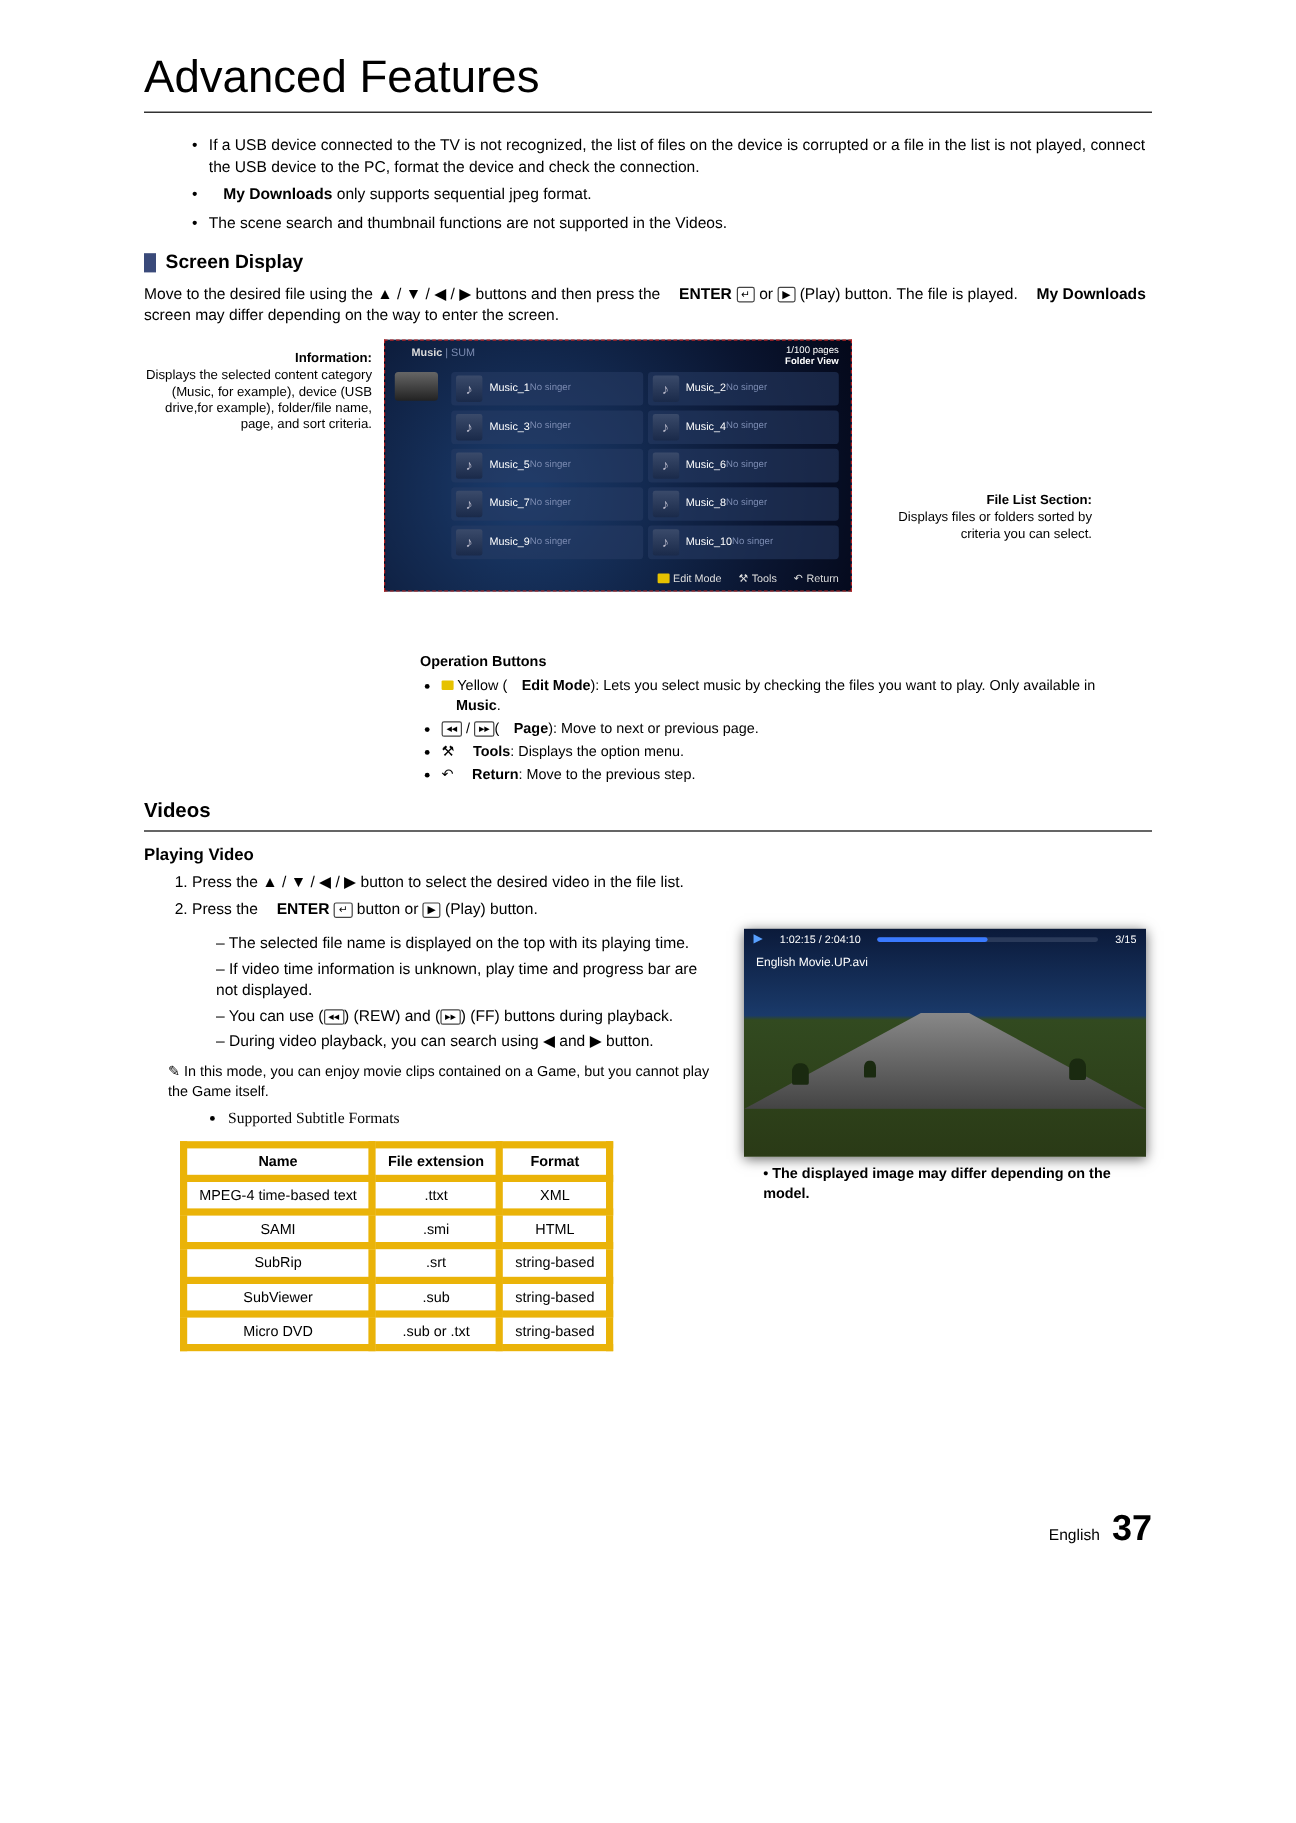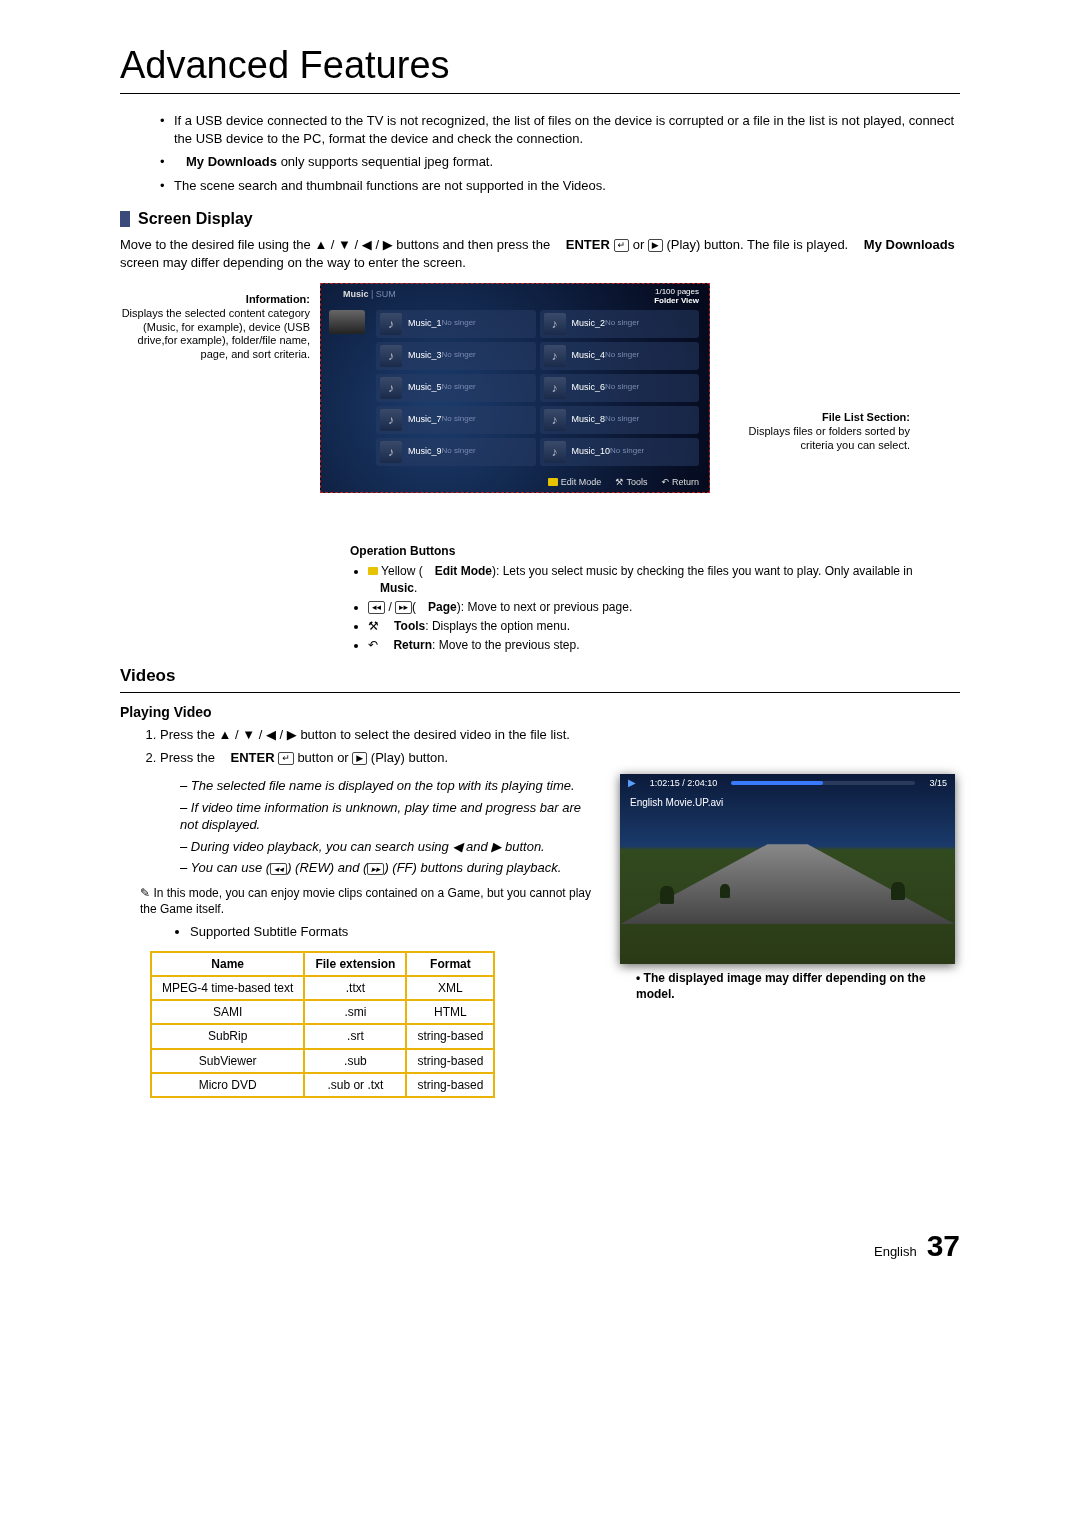--- a/index.html
+++ b/index.html
@@ -29,21 +29,21 @@
   ul.plainlist > li { position: relative; padding-left: 14px; margin-bottom: 6px; }
   ul.plainlist > li::before { content: "•"; position: absolute; left: 0; top: 0; }
   .heading-row { display:flex; align-items:center; margin:14px 0 6px 0; }
   .heading-bar { width:10px; height:16px; background:#3a4a7a; margin-right:8px;}
   .heading-text { font-weight:bold; font-size:16px;}
   .section-title { font-weight:bold; font-size:17px; margin:12px 0 4px 0;}
   .subsection { font-weight:bold; font-size:14px; margin:10px 0 4px 0;}
   .underline { border-bottom:1px solid #000; display:block; margin:4px 0 10px 0;}
   ol.numlist { margin:0 0 8px 40px; padding:0; }
   ol.numlist li { margin-bottom:5px;}
-  .dash-list { list-style:none; margin:3px 0 8px 60px; padding:0;font-style:italic;}
+  .dash-list { list-style:none; margin:3px 0 8px 60px; padding:0;}
   .dash-list li::before { content:"– "; }
   .dash-list li { margin-bottom:4px;}
   .bullet-sub { list-style:disc; margin:4px 0 8px 40px;}
 
   
   .annotated { position:relative; margin:12px 0 6px 0; }
   .annot-left { position:absolute; font-size:11px; text-align:right; line-height:1.25; }
   .annot-right { position:absolute; font-size:11px; text-align:right; line-height:1.25;margin-top:48px; }
   .annot-title { font-weight:bold; display:block; }
   
@@ -92,21 +92,21 @@
   
   .ops { margin:10px 0 10px 230px; font-size:12px;}
   .ops-title { font-weight:bold; margin-bottom:4px;}
   .ops ul { list-style:disc; margin:0 0 0 18px; padding:0;}
   .ops li { margin-bottom:3px;}
   .small-icon { display:inline-block; border:1px solid #444; border-radius:2px; padding:0 3px; font-size:9px; line-height:1.2; vertical-align:middle;}
 
   
   table.subt { border-collapse:collapse; margin:10px 0 8px 30px; font-size:12px; }
   table.subt th, table.subt td {
-    border:2px solid #eab308; padding:3px 10px; text-align:center;
+    border:6px solid #eab308; padding:3px 10px; text-align:center;
   }
   table.subt th { font-weight:bold; }
   .video-screen {
     width:335px; height:190px; position:relative;
     background:linear-gradient(#0b1a3a 0%, #1a3a6a 38%, #324a20 40%, #2a3a16 100%);
     color:#fff; font-size:10px; box-shadow:0 2px 10px rgba(0,0,0,.6);
     overflow:hidden;
   }
   .vs-topbar { display:flex; align-items:center; gap:8px; padding:2px 8px; font-size:9px; }
   .vs-play { color:#58a0ff; font-size:10px;}
@@ -303,25 +303,25 @@
   <ol class="numlist">
     <li>Press the <span class="arrow">▲ / ▼ / ◀ / ▶</span> button to select the desired video in the file list.</li>
     <li>Press the <span class="bold">ENTER</span>&nbsp;<span class="small-icon">↵</span> button or <span class="small-icon">▶</span> (Play) button.</li>
   </ol>
 
   <div class="video-section-wrap">
     <div class="video-left">
       <ul class="dash-list">
         <li>The selected file name is displayed on the top with its playing time.</li>
         <li>If video time information is unknown, play time and progress bar are not displayed.</li>
+        <li>You can use (<span class="small-icon">◂◂</span>) (REW) and (<span class="small-icon">▸▸</span>) (FF) buttons during playback.</li>
         <li>During video playback, you can search using <span class="arrow">◀</span> and <span class="arrow">▶</span> button.</li>
-        <li>You can use (<span class="small-icon">◂◂</span>) (REW) and (<span class="small-icon">▸▸</span>) (FF) buttons during playback.</li>
       </ul>
       <div style="margin:0 0 6px 20px; font-size:12px;">✎ <span>In this mode, you can enjoy movie clips contained on a Game, but you cannot play the Game itself.</span></div>
-      <ul class="bullet-sub" style="margin-left:30px;">
+      <ul class="bullet-sub" style="margin-left:30px;font-family:Liberation Serif, serif;">
         <li>Supported Subtitle Formats</li>
       </ul>
 
       <table class="subt">
         <thead>
           <tr>
             <th>Name</th>
             <th>File extension</th>
             <th>Format</th>
           </tr>

